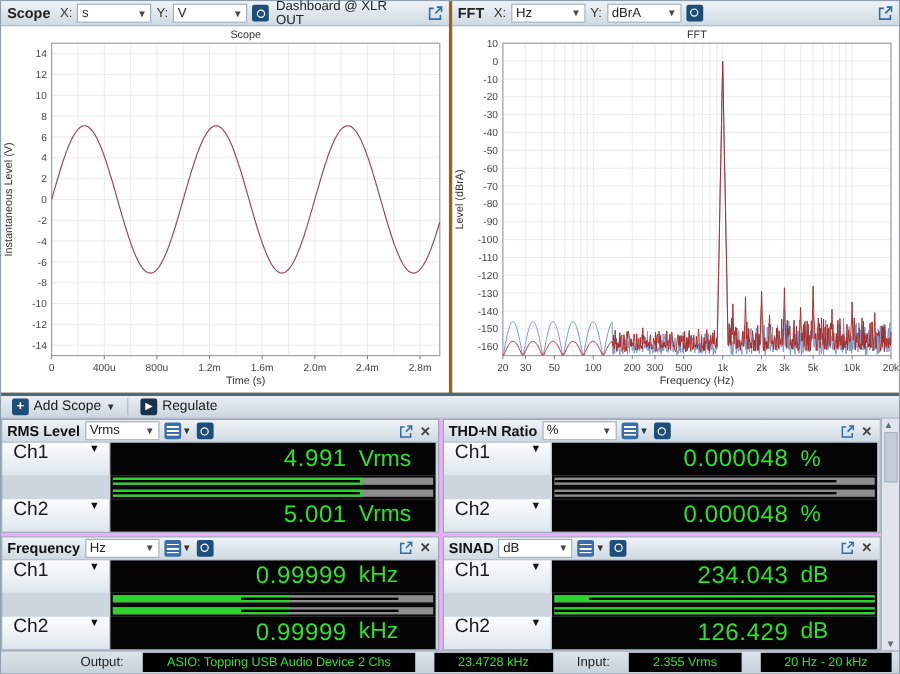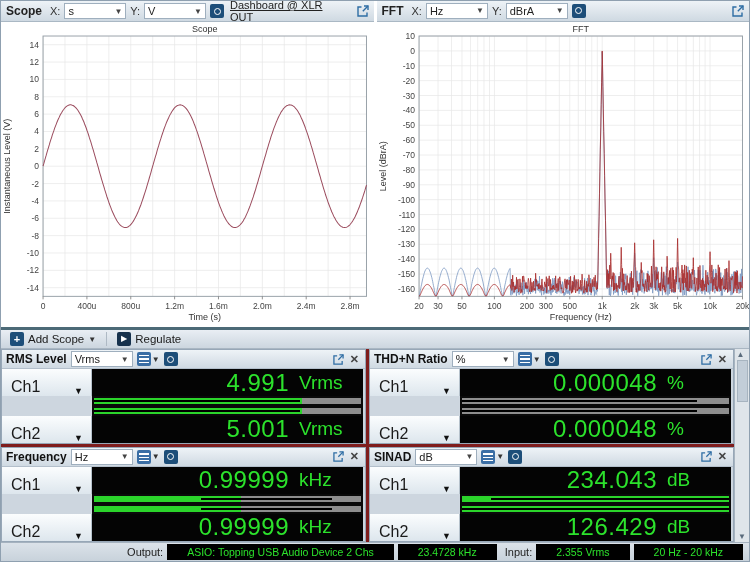--- a/index.html
+++ b/index.html
@@ -1,38 +1,38 @@
 <!DOCTYPE html>
 <html><head>
 <meta charset="utf-8">
 <style>
   * { box-sizing: border-box; margin: 0; padding: 0; }
   body { width: 750px; height: 562px; font-family: "Liberation Sans", sans-serif; background:#cdd6df; overflow:hidden; }
   .app { width:750px; height:562px; display:flex; flex-direction:column; border:1px solid #8fa0b0; background:#cdd6df; }
 
   
-  .graphs-row { height:329px; display:flex; gap:3px; background:#ffffff; border-bottom:3px solid #4c6a77; }
+  .graphs-row { height:329px; display:flex; gap:3px; background:#a16207; border-bottom:3px solid #4c6a77; }
   .graph-panel { flex:1; display:flex; flex-direction:column; background:#cdd6df; min-width:0; }
   .graph-header { height:21px; display:flex; align-items:center; gap:4px; padding:0 5px;
     background:linear-gradient(#eef3f7,#cfd9e2); border-bottom:1px solid #aab8c4; font-size:11px; color:#222; }
   .graph-title { font-weight:bold; font-size:12px; margin-right:4px; }
   .axis-lab { color:#333; }
   .select { background:#fff; border:1px solid #9fafbe; height:16px; display:flex; align-items:center;
     justify-content:space-between; padding:0 3px; font-size:11px; color:#222; }
   .select .caret { font-size:8px; color:#444; margin-left:4px; }
   .sel-w { width:62px; }
   .mini-btn { display:flex; align-items:center; gap:1px; cursor:default; }
   .mini-box { width:14px; height:14px; border-radius:2px; background:#1d4e79; position:relative; display:inline-block; }
   .mini-box.target::after { content:""; position:absolute; left:3.5px; top:3.5px; width:5px; height:5px;
     border:1.5px solid #fff; border-radius:50%; }
   .mini-box.lines { background:#3a6ea5; }
   .mini-box.lines::after { content:""; position:absolute; left:2px; right:2px; top:3px; height:8px;
     background:repeating-linear-gradient(#fff 0 1.5px, transparent 1.5px 3.5px); }
   .caret-sm { font-size:8px; color:#333; }
-  .nav-label { font-size:11px; color:#222; margin-left:2px;text-decoration:underline; }
+  .nav-label { font-size:11px; color:#222; margin-left:2px; }
   .flex-sp { flex:1; }
   .popout { display:flex; align-items:center; }
   .close-x { color:#444; font-size:11px; font-weight:bold; padding:0 2px; }
   .graph-body { flex:1; background:#fff; position:relative; }
   .graph-body svg { display:block; width:100%; height:100%; }
   svg text { font-family:"Liberation Sans", sans-serif; }
 
   
   .toolbar { height:22px; display:flex; align-items:center; gap:2px; padding:0 4px;
     background:linear-gradient(#e9eef4,#ccd6df); border-bottom:1px solid #a9b6c2; font-size:11.5px; }
@@ -40,49 +40,49 @@
     font-family:inherit; font-size:11.5px; color:#1a1a1a; padding:2px 5px; }
   .tb-icon { width:14px; height:14px; border-radius:2px; display:inline-flex; align-items:center;
     justify-content:center; color:#fff; font-size:11px; line-height:1; }
   .tb-icon.plus { background:#1d4e79; font-weight:bold; }
   .tb-icon.save { background:#3a6ea5; }
   .tb-icon.save::after { content:""; width:7px; height:7px; background:#fff; }
   .tb-icon.play { background:#17324d; font-size:8px; }
   .tb-sep { width:1px; height:14px; background:#aeb9c4; margin:0 3px; }
 
   
-  .meters-wrap { height:223px; display:flex; background:#7f1d1d; }
+  .meters-wrap { height:223px; display:flex; background:#f0abfc; }
   .meters-grid { flex:1; display:grid; grid-template-columns:1fr 1fr; grid-template-rows:1fr 1fr; gap:3px; }
   .meter-panel { border:1px solid #97a7b7; background:#cdd6df; display:flex; flex-direction:column; min-width:0; }
   .meter-header { height:19px; display:flex; align-items:center; gap:4px; padding:0 4px;
     background:linear-gradient(#eef3f7,#cfd9e2); border-bottom:1px solid #b3bfcb; font-size:11px; }
   .meter-title { font-weight:bold; font-size:12px; color:#111; }
   .ch-row { height:27px; display:flex; }
   .ch-label { width:90px; background:linear-gradient(#fbfdfe,#dde6ed); border-right:1px solid #b6c2cc;
-    display:flex; align-items:flex-end; justify-content:space-between; padding:0 8px 0 9px;
+    display:flex; align-items:flex-start; justify-content:space-between; padding:0 8px 0 9px;
     font-size:16px; color:#1a1a1a; }
   .ch-caret { font-size:9px; color:#111; }
   .ch-display { flex:1; background:#040404; margin-right:2px; display:flex; align-items:center;
     justify-content:flex-end; padding-right:8px; }
-  .ch-display .val { color:#2ce22c; font-size:24px; letter-spacing:0.5px; text-align:left; }
+  .ch-display .val { color:#2ce22c; font-size:20px; letter-spacing:0.5px; text-align:left; }
   .ch-display .unit { color:#2ce22c; font-size:19px; width:56px; text-align:left; margin-left:10px; }
   .bars { flex:1; margin:0 2px 0 90px; background:#0a0a0a; padding:2px; display:flex;
     flex-direction:column; justify-content:space-between; gap:2px; }
   .bar-strip { position:relative; height:6px; background:#8e8e8e; overflow:hidden; }
   .bar-fill { position:absolute; left:0; top:0; bottom:0; background:#2bd42b; }
   .bar-line { position:absolute; top:2px; height:2px; background:#000; }
 
   
   .scrollbar { width:15px; background:#dfe5ea; border-left:1px solid #a7b4c0; display:flex;
     flex-direction:column; align-items:center; justify-content:space-between; padding:1px 0; }
   .sb-arrow { font-size:8px; color:#5a6b7c; }
   .sb-thumb { width:11px; height:42px; background:#c2cdd8; border:1px solid #a7b4c0; margin-top:1px; }
 
   
-  .status-bar { height:22px; display:flex; align-items:center; justify-content:flex-end; gap:4px;
+  .status-bar { height:22px; display:flex; align-items:center; justify-content:flex-end; gap:16px;
     padding:0 6px; background:linear-gradient(#dbe2e9,#c8d2db); border-top:1px solid #a5b2bf; font-size:11px; color:#222; }
   .sb-label { margin-left:4px; }
   .sb-badge { background:#000; color:#2ce22c; font-size:10.5px; padding:2px 20px; white-space:nowrap; }
 </style>
 </head>
 <body>
 
 <div class="app">
 
   <div class="graphs-row">

